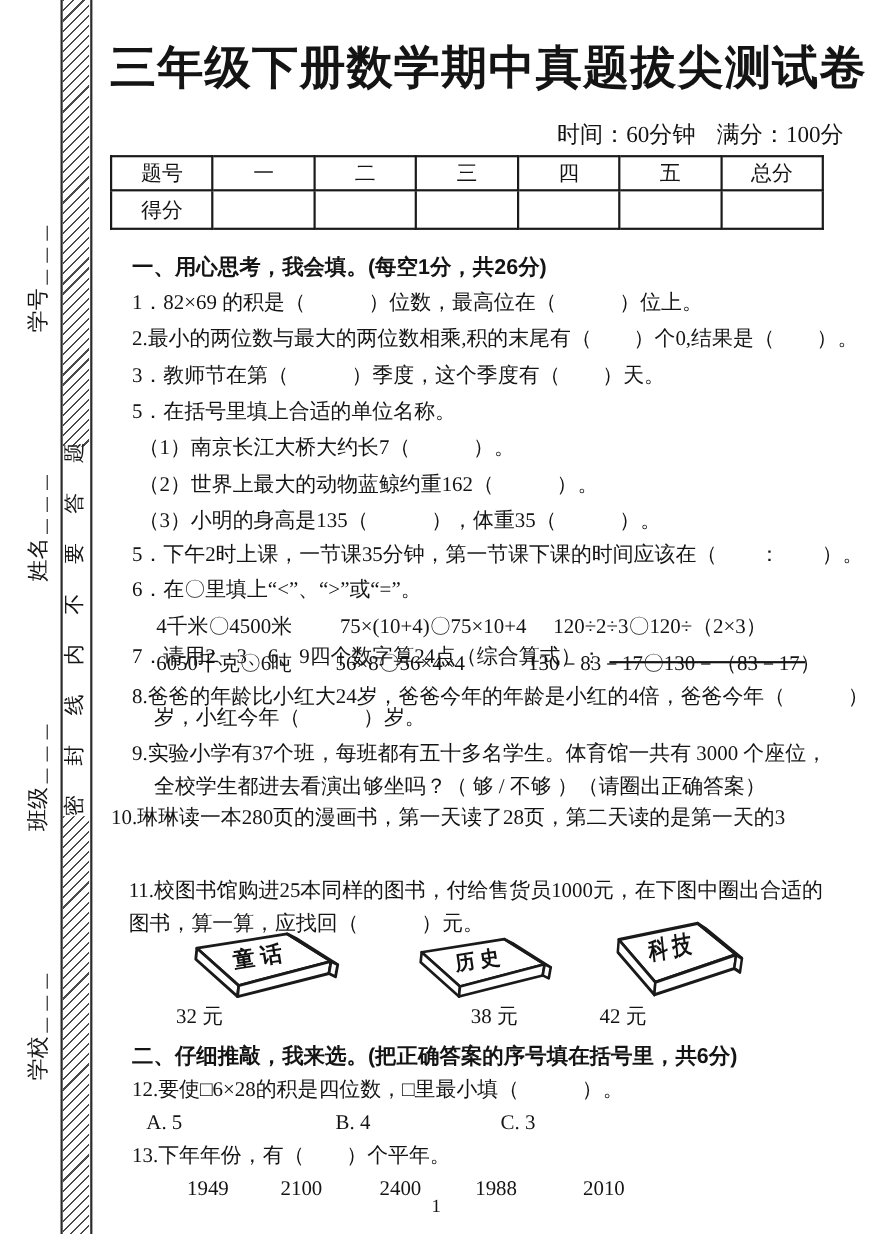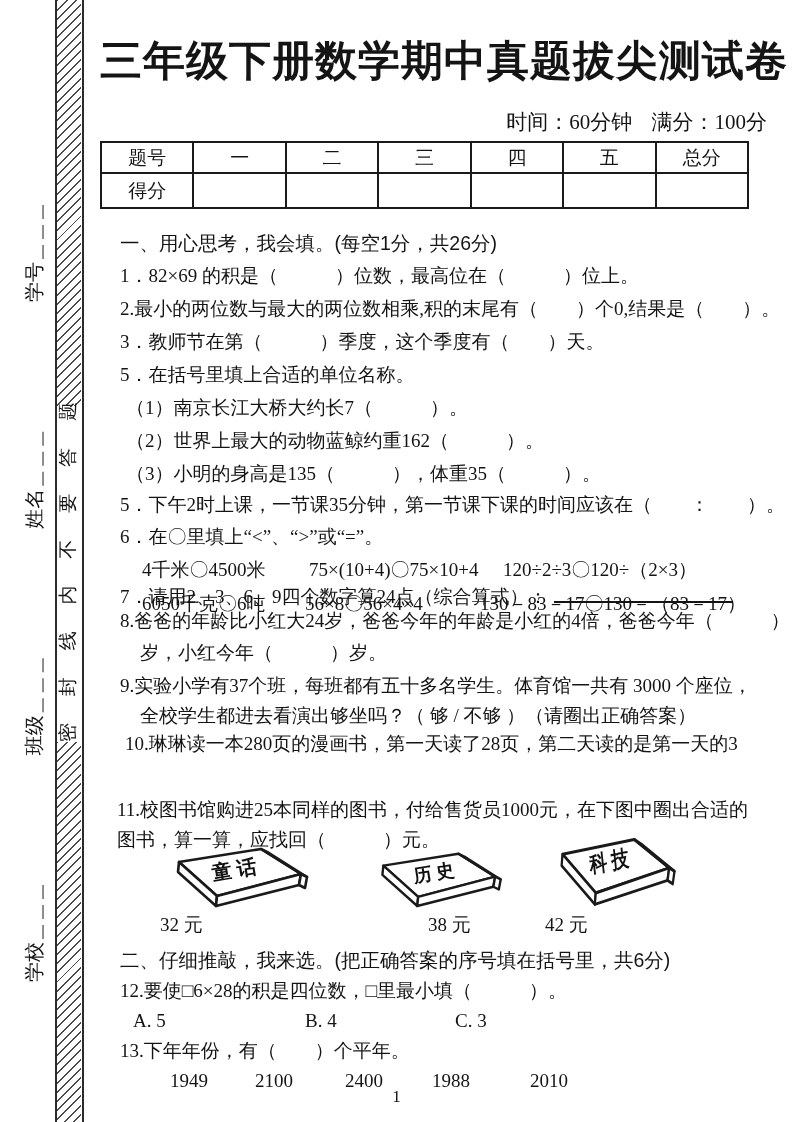--- a/index.html
+++ b/index.html
@@ -39,21 +39,21 @@
   table.score td{
     border:2px solid #1a1a1a;text-align:center;font-size:19px;padding:0;
   }
   table.score tr.r1 td{height:29px;}
   table.score tr.r2 td{height:33px;}
   
   .line{
     position:absolute;left:120px;width:660px;font-size:19px;line-height:26px;
     white-space:nowrap;
   }
-  .heading{font-weight:normal;font-family:"Liberation Sans",sans-serif;font-size:19.5px;}
+  .heading{font-weight:bold;font-family:"Liberation Sans",sans-serif;font-size:19.5px;}
   .indent1{left:126px;}
   .indent2{left:140px;}
   .pos{position:absolute;top:0;white-space:nowrap;text-align:right;}
   .blank-line{display:inline-block;width:178px;border-bottom:2px solid #141414;height:18px;margin-left:6px;vertical-align:baseline;}
   .book{position:absolute;}
   .book path{fill:#ffffff;stroke:#1a1a1a;stroke-width:2.6;stroke-linejoin:round;}
   .book text{font-size:20px;font-weight:bold;fill:#111;font-family:"Liberation Serif",serif;}
   .pagenum{position:absolute;left:0;top:1087px;width:793px;text-align:center;font-size:17px;}
 </style>
 </head>
@@ -136,25 +136,25 @@
   </div>
 
   <div class="line" style="top:582px;top:581px;top:581px"></div>
 
   <div class="line" style="top:583px">
     <div style="position:absolute;top:0;left:0;white-space:nowrap">
       <span>7．请用2、3、6、9四个数字算24点（综合算式）：</span><span class="blank-line"></span>
     </div>
   </div>
 
-  <div class="line" style="top:608px">8.爸爸的年龄比小红大24岁，爸爸今年的年龄是小红的4倍，爸爸今年（　　　）</div>
+  <div class="line" style="top:621px">8.爸爸的年龄比小红大24岁，爸爸今年的年龄是小红的4倍，爸爸今年（　　　）</div>
   <div class="line indent2" style="top:640px">岁，小红今年（　　　）岁。</div>
   <div class="line" style="top:673px">9.实验小学有37个班，每班都有五十多名学生。体育馆一共有 3000 个座位，</div>
   <div class="line indent2" style="top:703px">全校学生都进去看演出够坐吗？（ 够 / 不够 ）（请圈出正确答案）</div>
-  <div class="line" style="top:731px;left:125px">10.琳琳读一本280页的漫画书，第一天读了28页，第二天读的是第一天的3</div>
+  <div class="line" style="top:731px;left:101px">10.琳琳读一本280页的漫画书，第一天读了28页，第二天读的是第一天的3</div>
   <div class="line" style="top:797px;left:117px">11.校图书馆购进25本同样的图书，付给售货员1000元，在下图中圈出合适的</div>
   <div class="line" style="top:827px;left:117px">图书，算一算，应找回（　　　）元。</div>
 
   <svg class="book" style="left:146px;top:846px" width="170" height="72" viewBox="0 0 160 72">
     <path d="M28,16 L110,3 L150,28 L66,50 Z"></path>
     <path d="M28,16 L27,26 L65,60 L66,50 Z"></path>
     <path d="M66,50 L65,60 L148,39 L150,28 Z"></path>
     <path d="M110,3 L118,7 L156,31 L150,28 Z"></path>
     <path d="M150,28 L148,39 L154,42 L156,31 Z"></path>
     <text x="62" y="34" transform="rotate(-9 62 34)">童 话</text>

